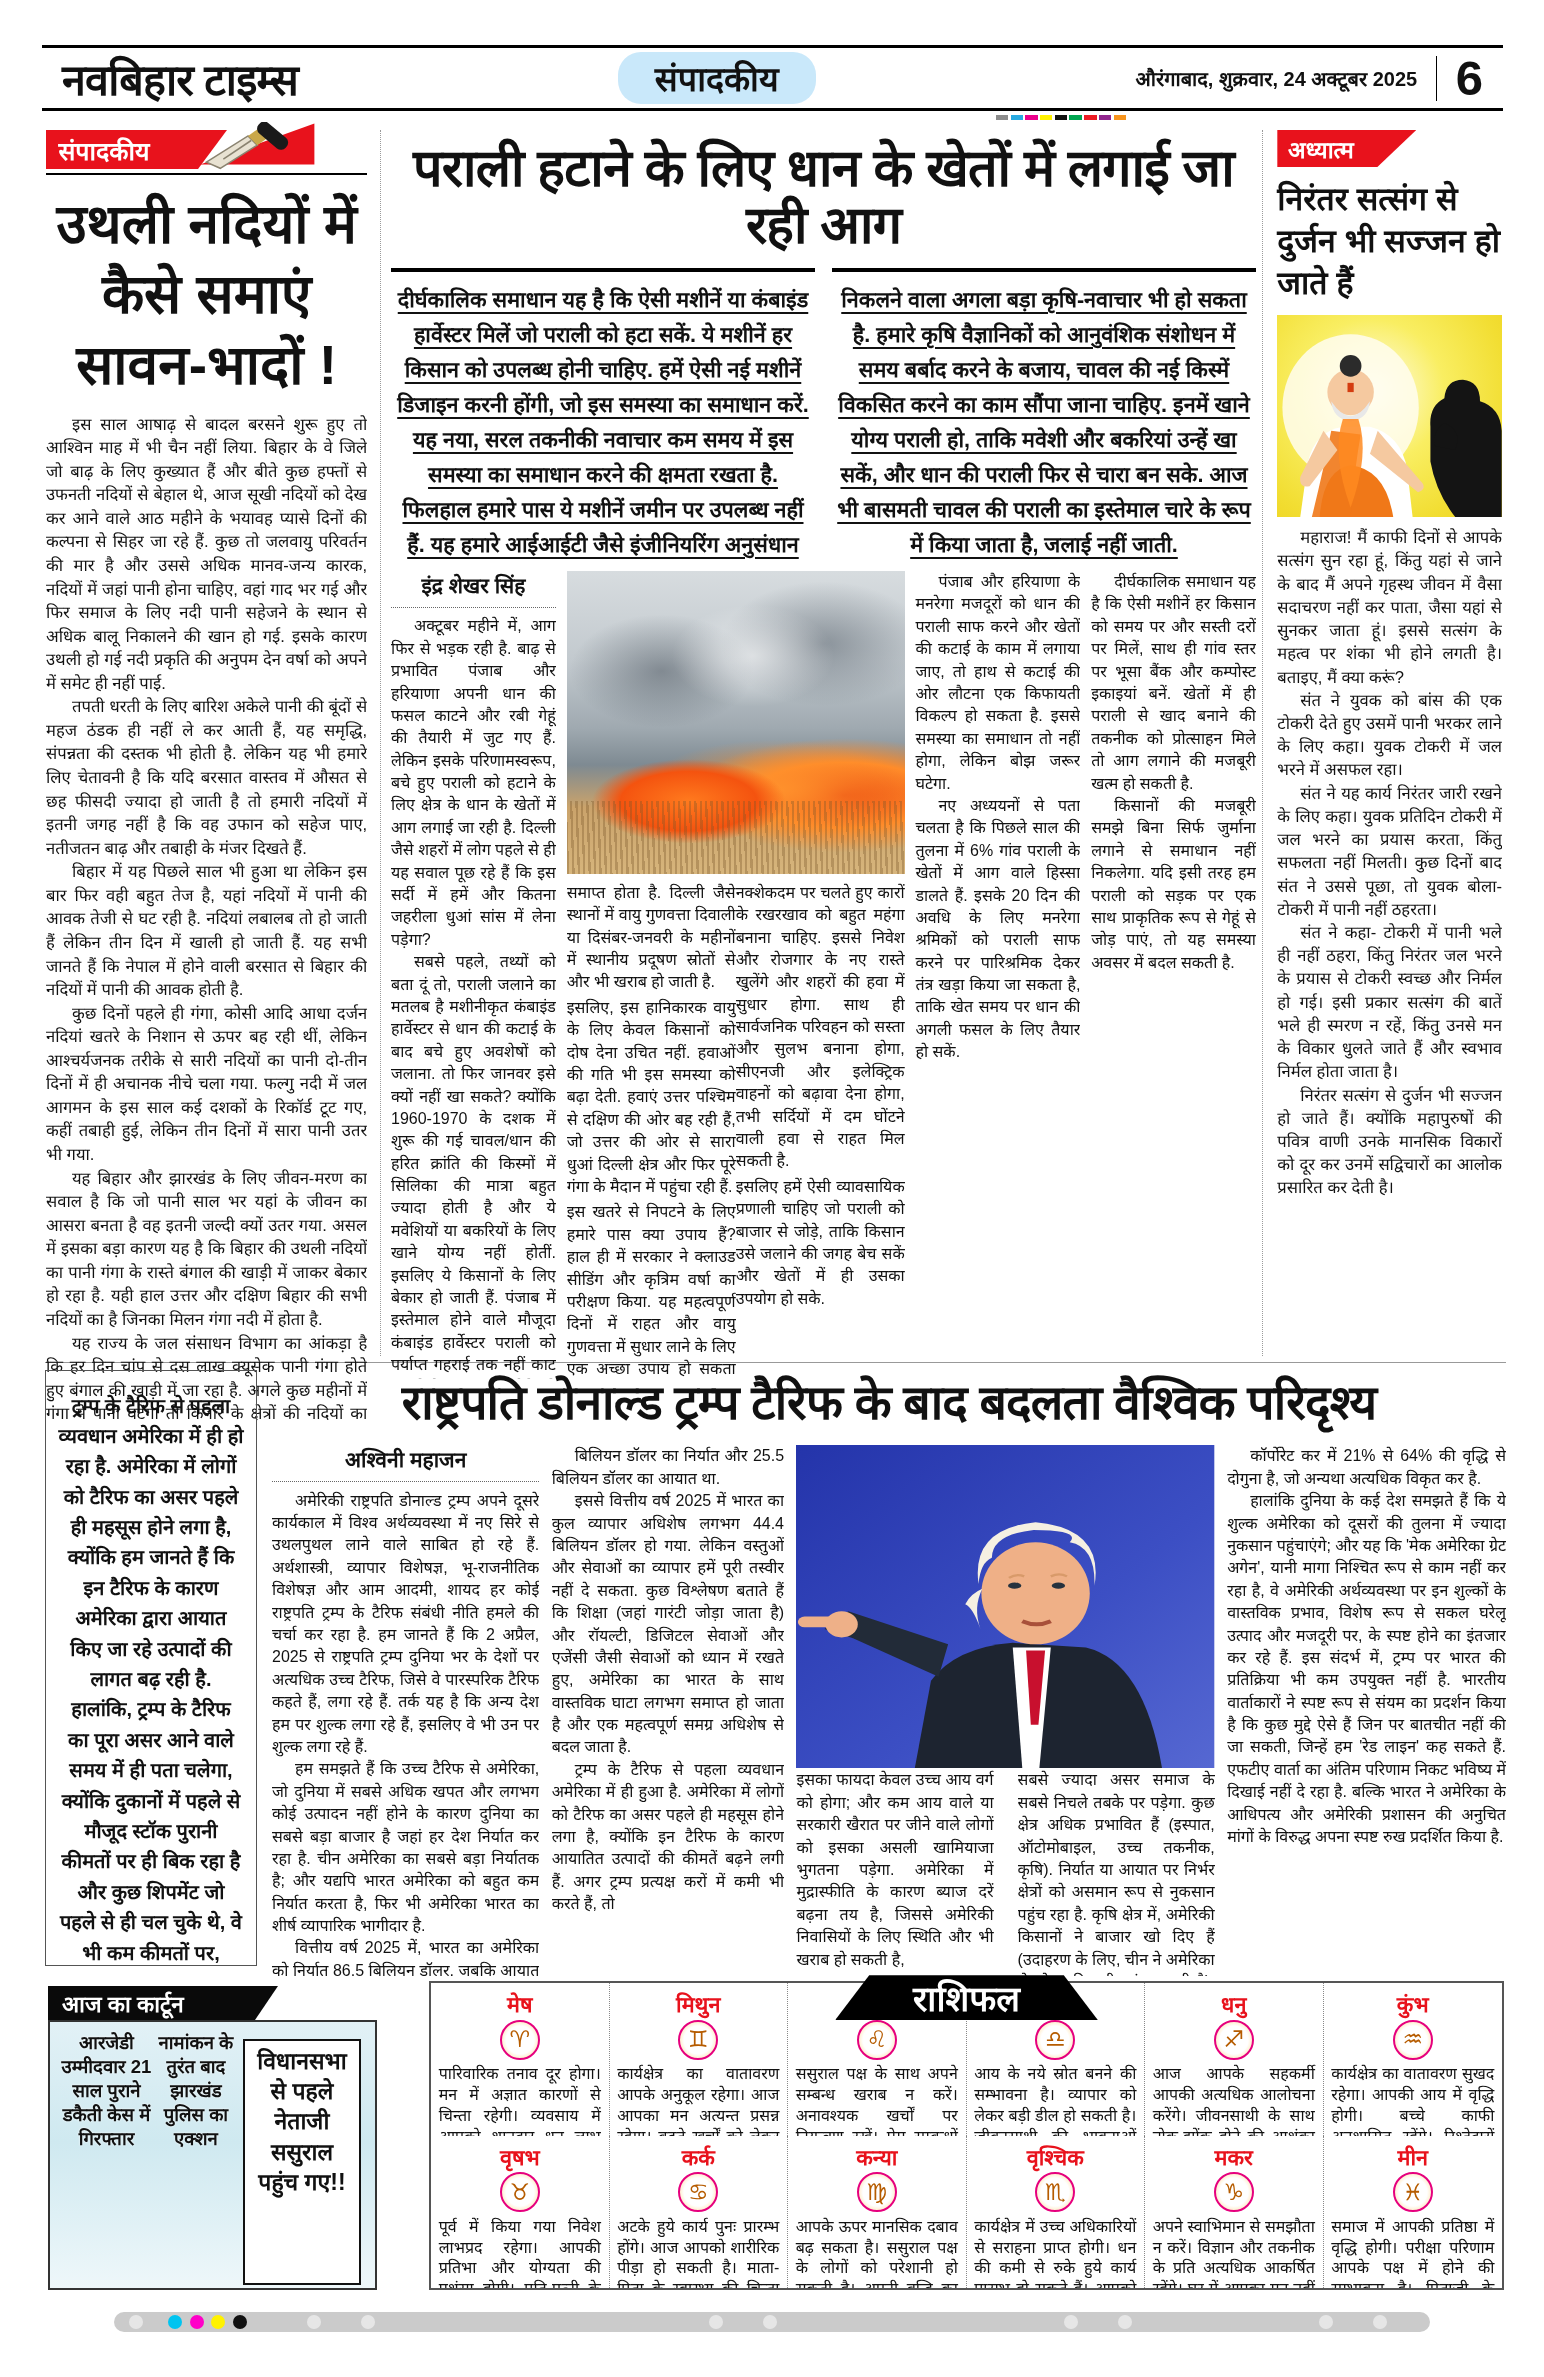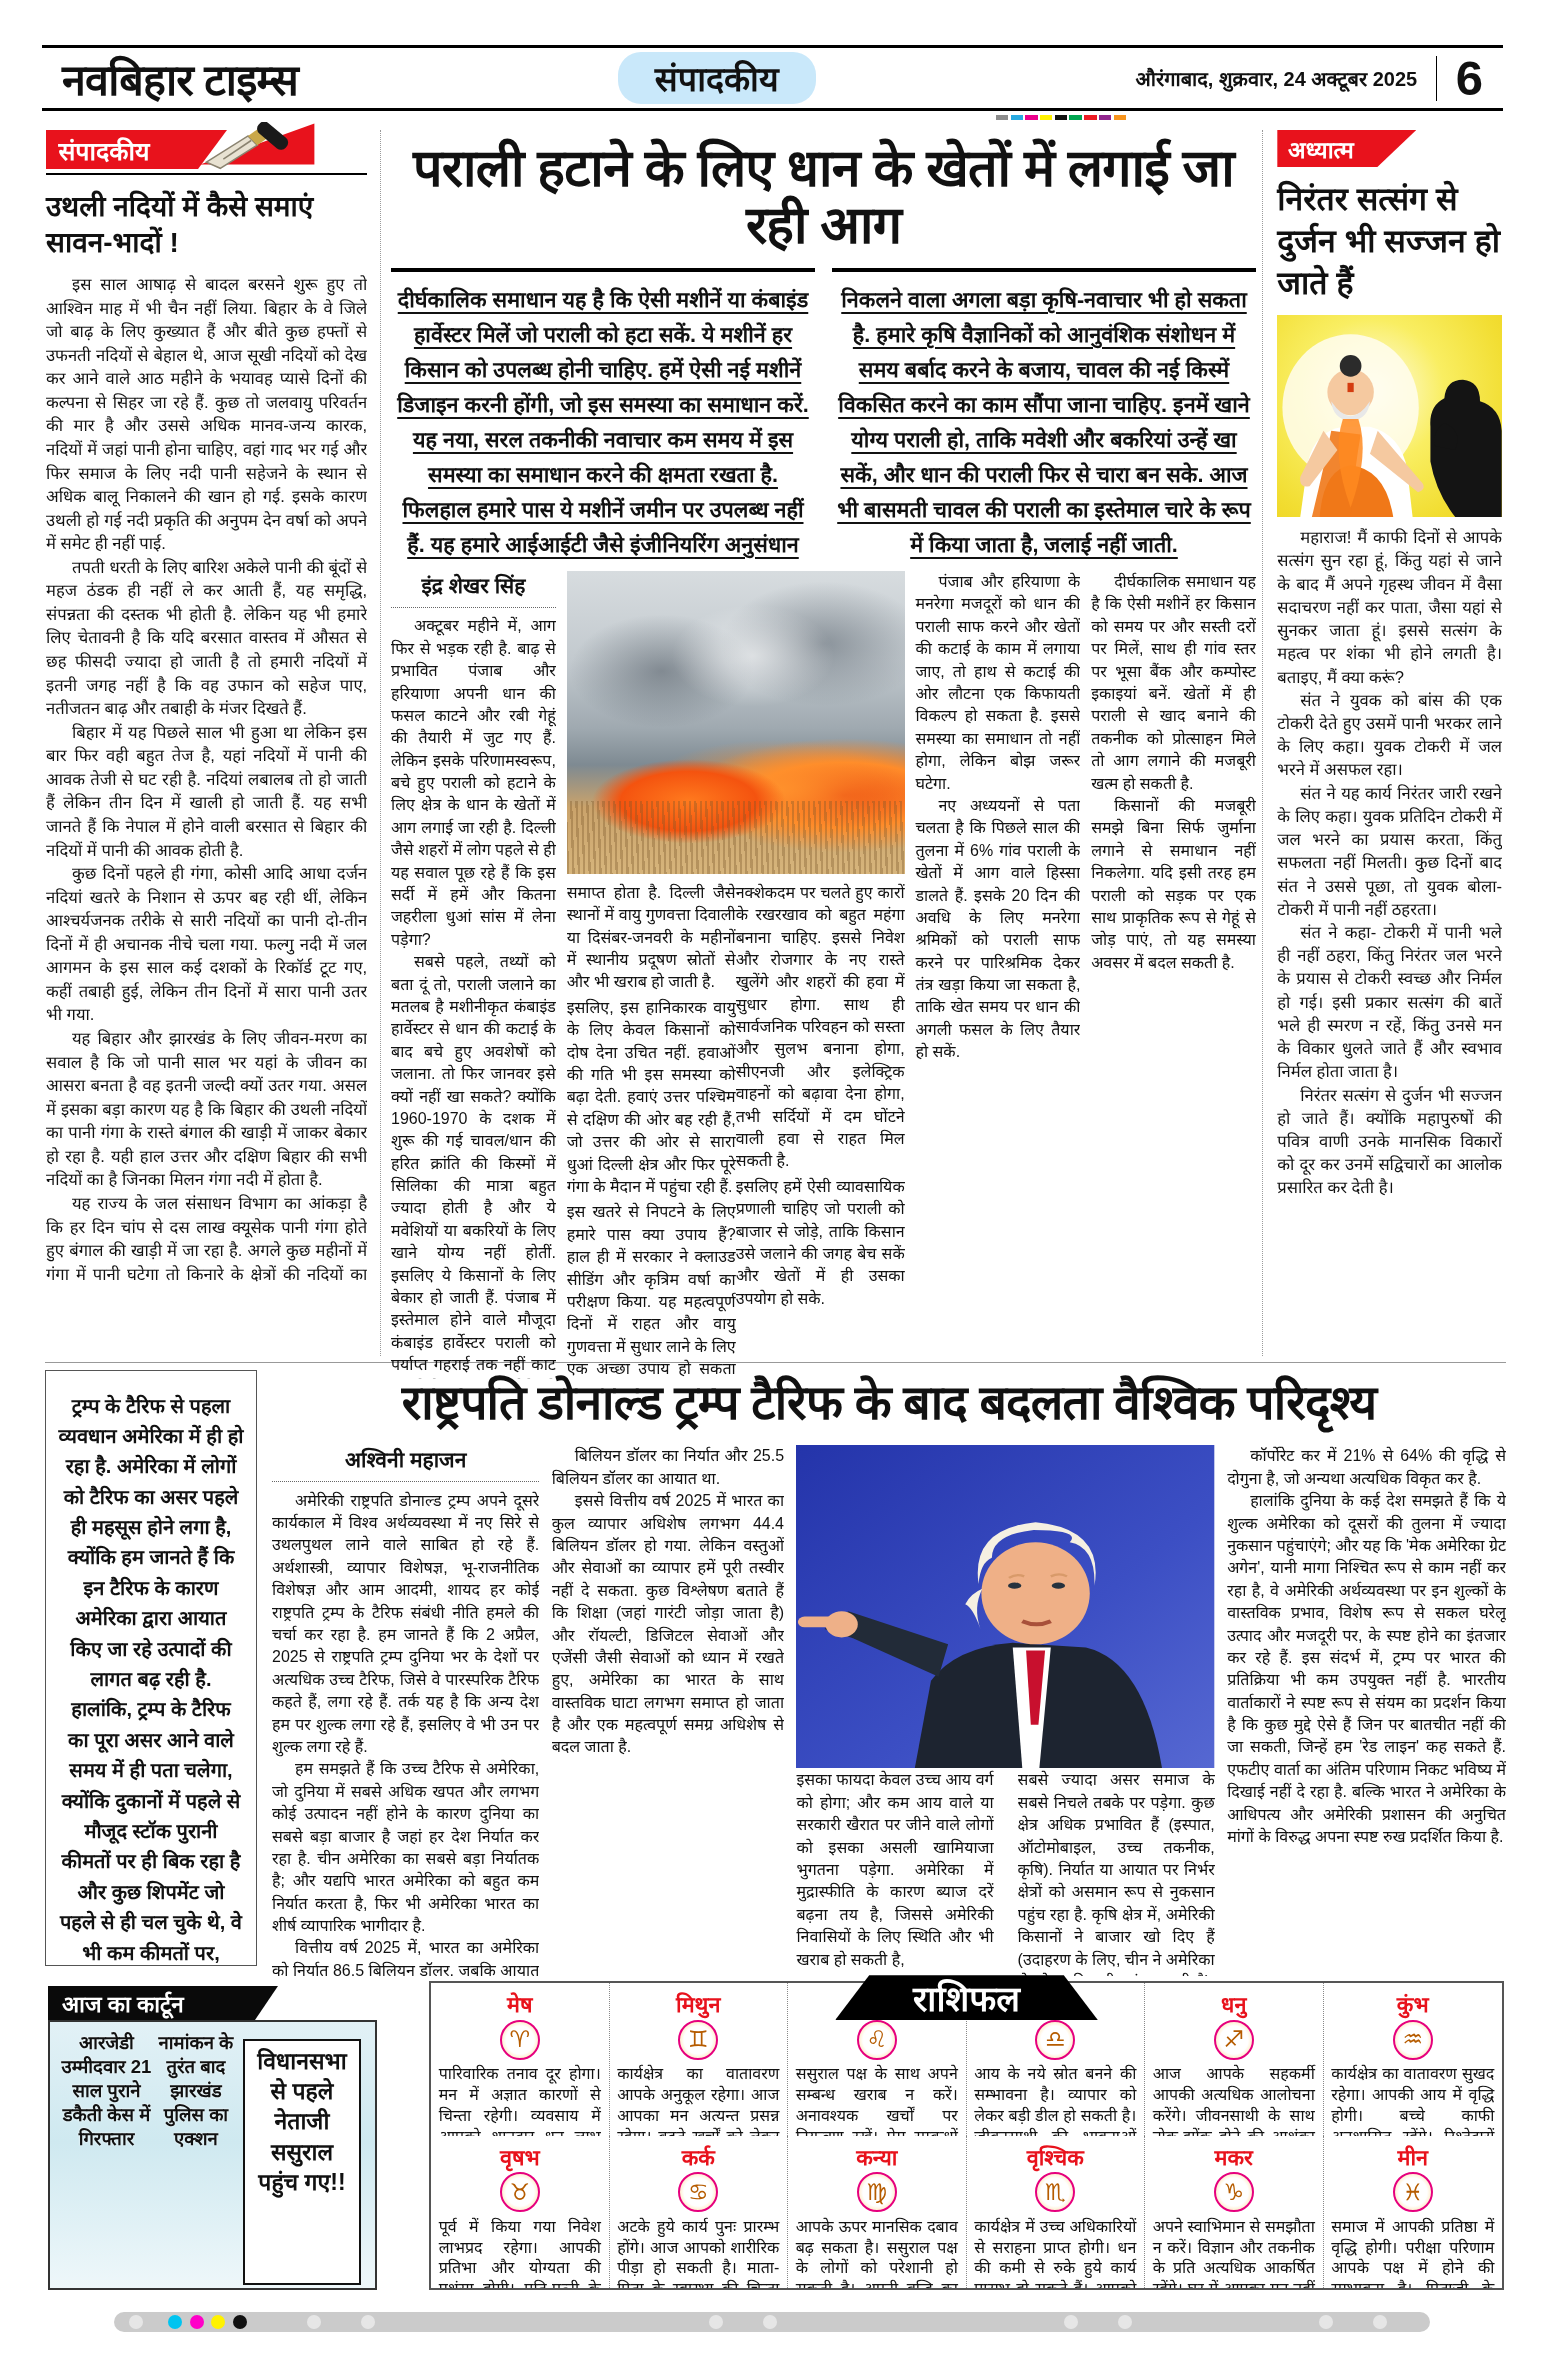--- a/index.html
+++ b/index.html
@@ -33,21 +33,21 @@
   .vsep{position:absolute;top:130px;height:1226px;border-left:0.8px dotted #9a9a9a;}
   .sep1{position:absolute;left:45px;top:1362px;width:1461px;border-top:0.8px solid #999;}
 
   
   .editorial{position:absolute;left:46px;top:130px;width:332px;height:1228px;padding-right:10.8px;}
   .ed-label-row{position:relative;height:45px;border-bottom:2.3px solid #000;}
   .ed-label{width:181px;height:39px;background:var(--red);color:#fff;font-size:25px;font-weight:900;
     display:flex;align-items:center;padding-left:12.4px;
     clip-path:polygon(0 0,100% 0,84% 100%,0 100%);}
   .pen-icon{position:absolute;left:131px;top:-7.7px;}
-  .ed-headline{font-size:28px;font-weight:900;line-height:1.28;margin:14px 0 12.4px;}
+  .ed-headline{font-size:55px;font-weight:900;text-align:center;line-height:1.28;margin:14px 0 12.4px;}
   .ed-body{font-size:16.6px;line-height:1.42;text-align:justify;height:1012px;overflow:hidden;}
   .ed-body p{text-indent:26px;margin:0;}
 
   
   .main{position:absolute;left:391px;top:120px;width:865px;margin-top:20px;}
   .main-headline{font-size:52px;font-weight:900;text-align:center;letter-spacing:-0.8px;line-height:1.1;}
   .intro-row{display:flex;gap:17px;margin-top:14px;}
   .intro-col{flex:1;border-top:4.6px solid #000;padding-top:10.8px;font-size:21.6px;font-weight:800;
     line-height:1.62;text-align:center;height:295px;overflow:hidden;
     text-decoration:underline;text-decoration-thickness:1.5px;text-underline-offset:5.4px;}
@@ -261,20 +261,21 @@
         <div class="byline t-byline">अश्विनी महाजन</div>
         <div>
             <p>अमेरिकी राष्ट्रपति डोनाल्ड ट्रम्प अपने दूसरे कार्यकाल में विश्व अर्थव्यवस्था में नए सिरे से उथलपुथल लाने वाले साबित हो रहे हैं. अर्थशास्त्री, व्यापार विशेषज्ञ, भू-राजनीतिक विशेषज्ञ और आम आदमी, शायद हर कोई राष्ट्रपति ट्रम्प के टैरिफ संबंधी नीति हमले की चर्चा कर रहा है. हम जानते हैं कि 2 अप्रैल, 2025 से राष्ट्रपति ट्रम्प दुनिया भर के देशों पर अत्यधिक उच्च टैरिफ, जिसे वे पारस्परिक टैरिफ कहते हैं, लगा रहे हैं. तर्क यह है कि अन्य देश हम पर शुल्क लगा रहे हैं, इसलिए वे भी उन पर शुल्क लगा रहे हैं.</p>
             <p>हम समझते हैं कि उच्च टैरिफ से अमेरिका, जो दुनिया में सबसे अधिक खपत और लगभग कोई उत्पादन नहीं होने के कारण दुनिया का सबसे बड़ा बाजार है जहां हर देश निर्यात कर रहा है. चीन अमेरिका का सबसे बड़ा निर्यातक है; और यद्यपि भारत अमेरिका को बहुत कम निर्यात करता है, फिर भी अमेरिका भारत का शीर्ष व्यापारिक भागीदार है.</p>
             <p>वित्तीय वर्ष 2025 में, भारत का अमेरिका को निर्यात 86.5 बिलियन डॉलर, जबकि आयात 45.3 बिलियन डॉलर था, जिसके परिणामस्वरूप भारत के लिए 41 बिलियन डॉलर का व्यापार अधिशेष था. वित्तीय वर्ष 2025 में, भारत का अमेरिका के साथ सेवा व्यापार अधिशेष भी लगभग 3.2 बिलियन डॉलर था, जिसमें 28.7</p>
           </div>
       </div>
       <div class="t-col tc2">
           <p>बिलियन डॉलर का निर्यात और 25.5 बिलियन डॉलर का आयात था.</p>
           <p>इससे वित्तीय वर्ष 2025 में भारत का कुल व्यापार अधिशेष लगभग 44.4 बिलियन डॉलर हो गया. लेकिन वस्तुओं और सेवाओं का व्यापार हमें पूरी तस्वीर नहीं दे सकता. कुछ विश्लेषण बताते हैं कि शिक्षा (जहां गारंटी जोड़ा जाता है) और रॉयल्टी, डिजिटल सेवाओं और एजेंसी जैसी सेवाओं को ध्यान में रखते हुए, अमेरिका का भारत के साथ वास्तविक घाटा लगभग समाप्त हो जाता है और एक महत्वपूर्ण समग्र अधिशेष से बदल जाता है.</p>
+          <p>ट्रम्प के टैरिफ से पहला व्यवधान अमेरिका में ही हुआ है. अमेरिका में लोगों को टैरिफ का असर पहले ही महसूस होने लगा है, क्योंकि इन टैरिफ के कारण आयातित उत्पादों की कीमतें बढ़ने लगी हैं. अगर ट्रम्प प्रत्यक्ष करों में कमी भी करते हैं, तो</p>
         </div>
       <div class="t-mid">
         <div class="photo-trump">
           <svg width="100%" height="100%" viewBox="0 0 440 418" preserveAspectRatio="none">
             <defs>
               <linearGradient id="tbg" x1="0" y1="0" x2="1" y2="1">
                 <stop offset="0" stop-color="#2434aa"></stop>
                   <stop offset="0.6" stop-color="#3c4fc4"></stop>
                   <stop offset="1" stop-color="#5668d2"></stop>
               </linearGradient>

